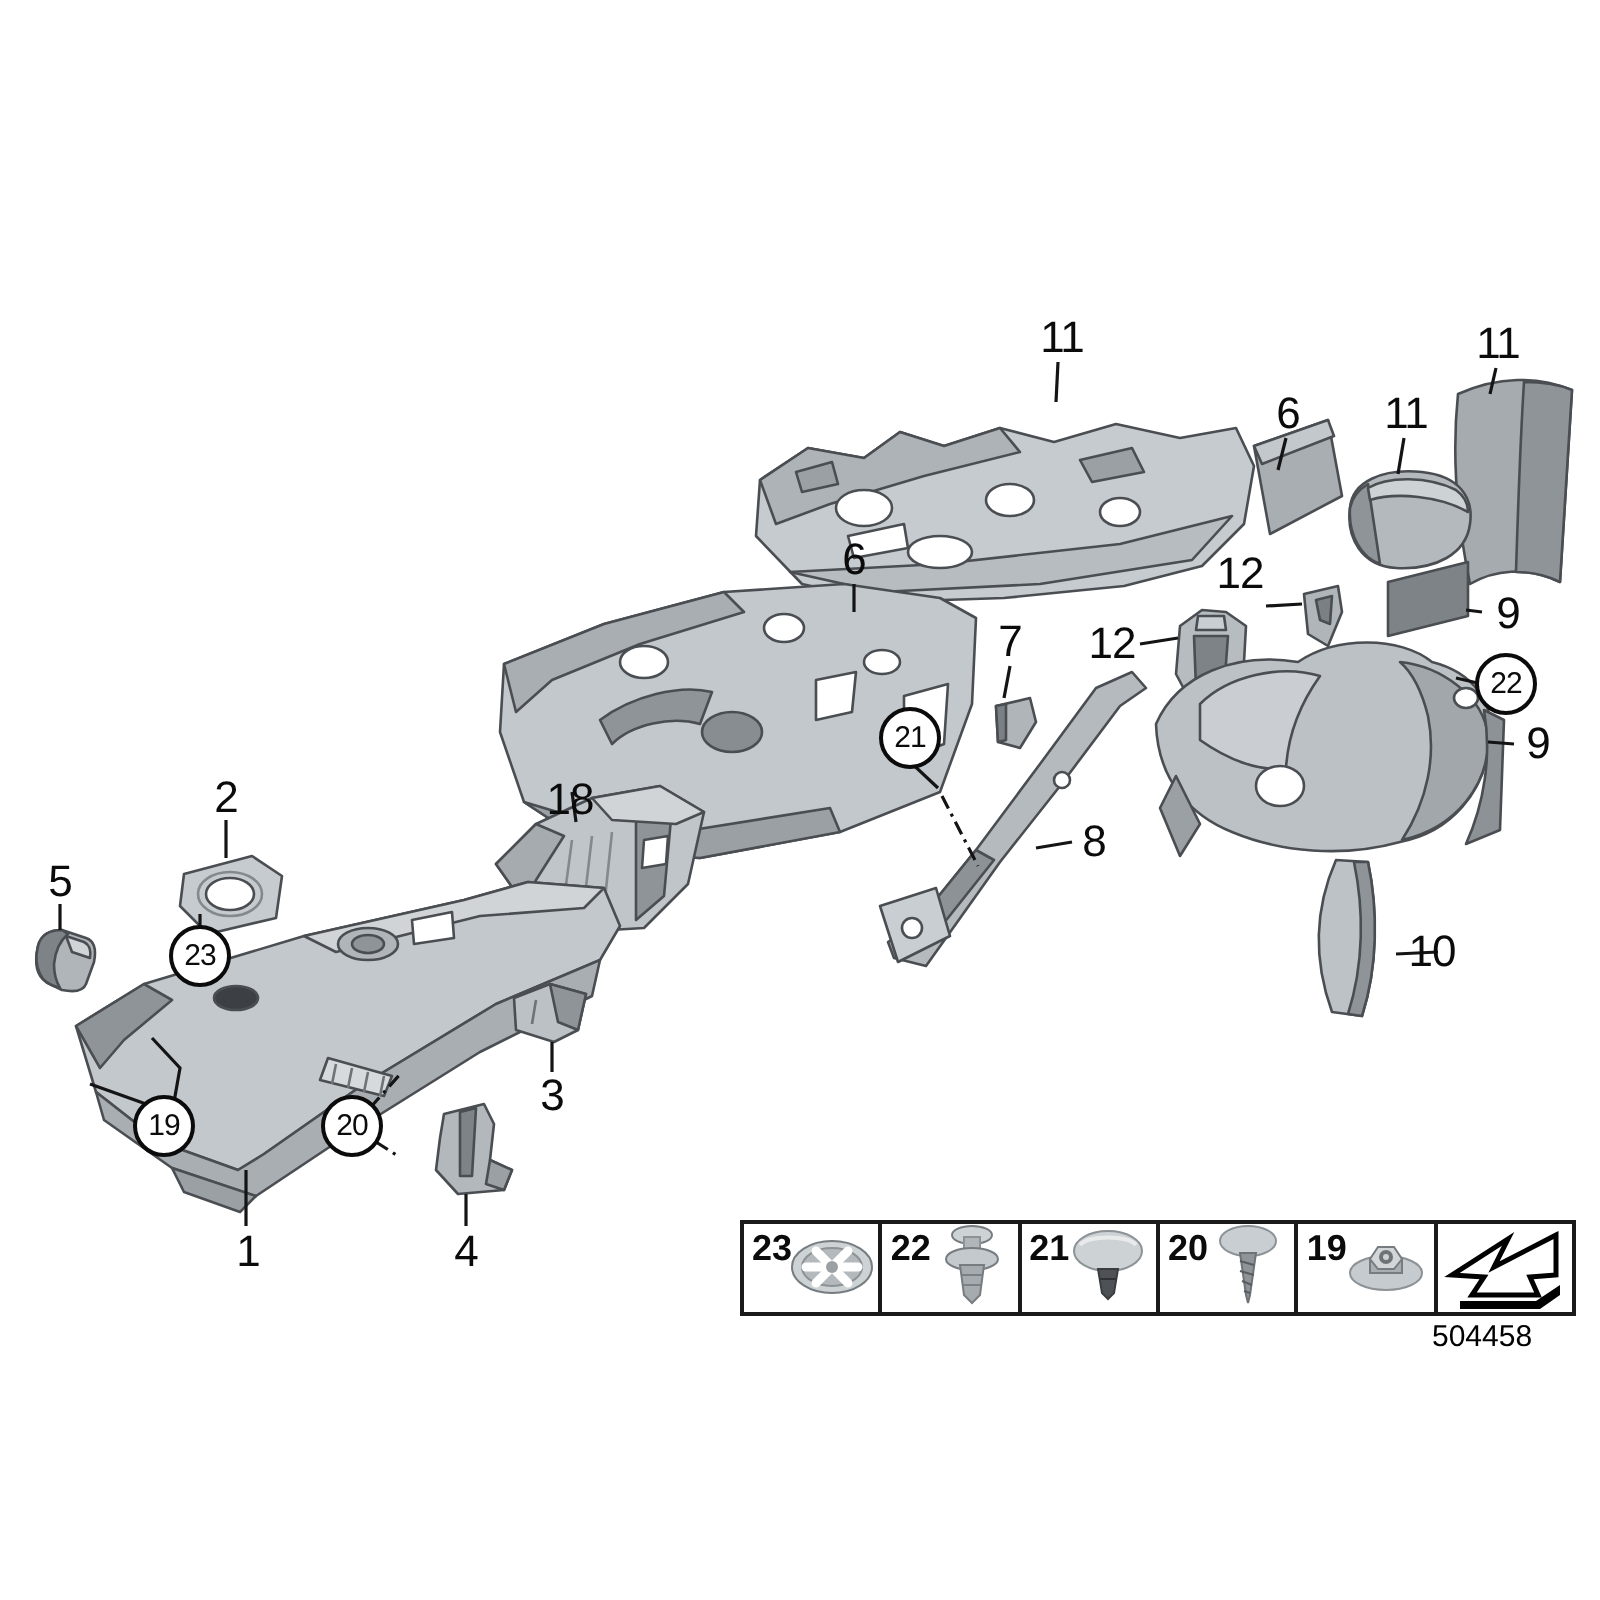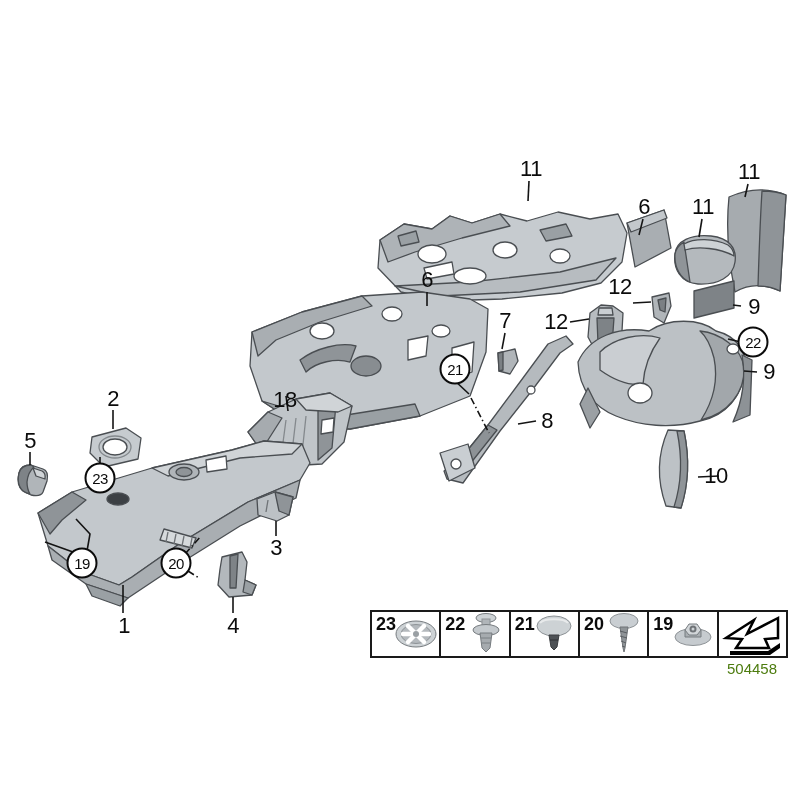--- a/index.html
+++ b/index.html
@@ -11,22 +11,22 @@
            cursor:pointer;z-index:5;}
   .callout.circled{width:27px;height:27px;border:2px solid #0b0b0b;border-radius:50%;
            background:#fff;font-size:15px;display:flex;align-items:center;
            justify-content:center;letter-spacing:-0.5px;}
   #legend{position:absolute;left:370px;top:610px;width:418px;height:48px;
           border:2px solid #1a1a1a;display:flex;box-sizing:border-box;background:#fff;}
   .lcell{flex:1 1 0;position:relative;border-right:2px solid #1a1a1a;}
   .lcell:last-child{border-right:none;}
   .lnum{position:absolute;left:4px;top:2px;font-weight:bold;font-size:18px;color:#0b0b0b;}
   .licon{position:absolute;right:1px;top:50%;transform:translateY(-50%);}
-  #docnum{position:absolute;left:716px;top:660px;width:72px;text-align:center;
-          font-size:15px;color:#4d7c0f;}
+  #docnum{position:absolute;left:716px;top:660px;width:72px;text-align:left;
+          font-size:15px;color:#000000;}
 </style>
 </head>
 <body>
 
 <div id="stage">
 
 <svg id="art" width="800" height="800" viewBox="0 0 800 800">
   <g stroke="#4a4e52" stroke-width="1.3" stroke-linejoin="round">
 
     <g>

